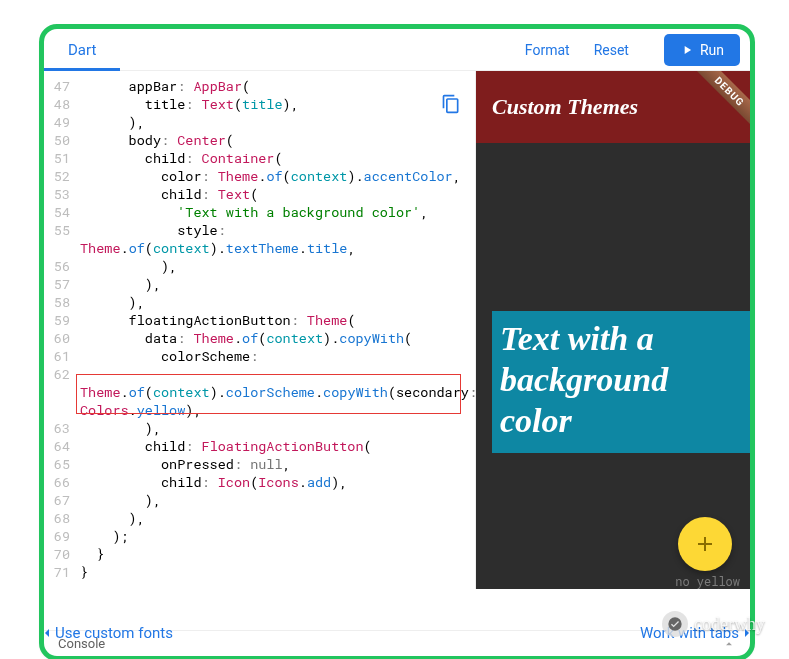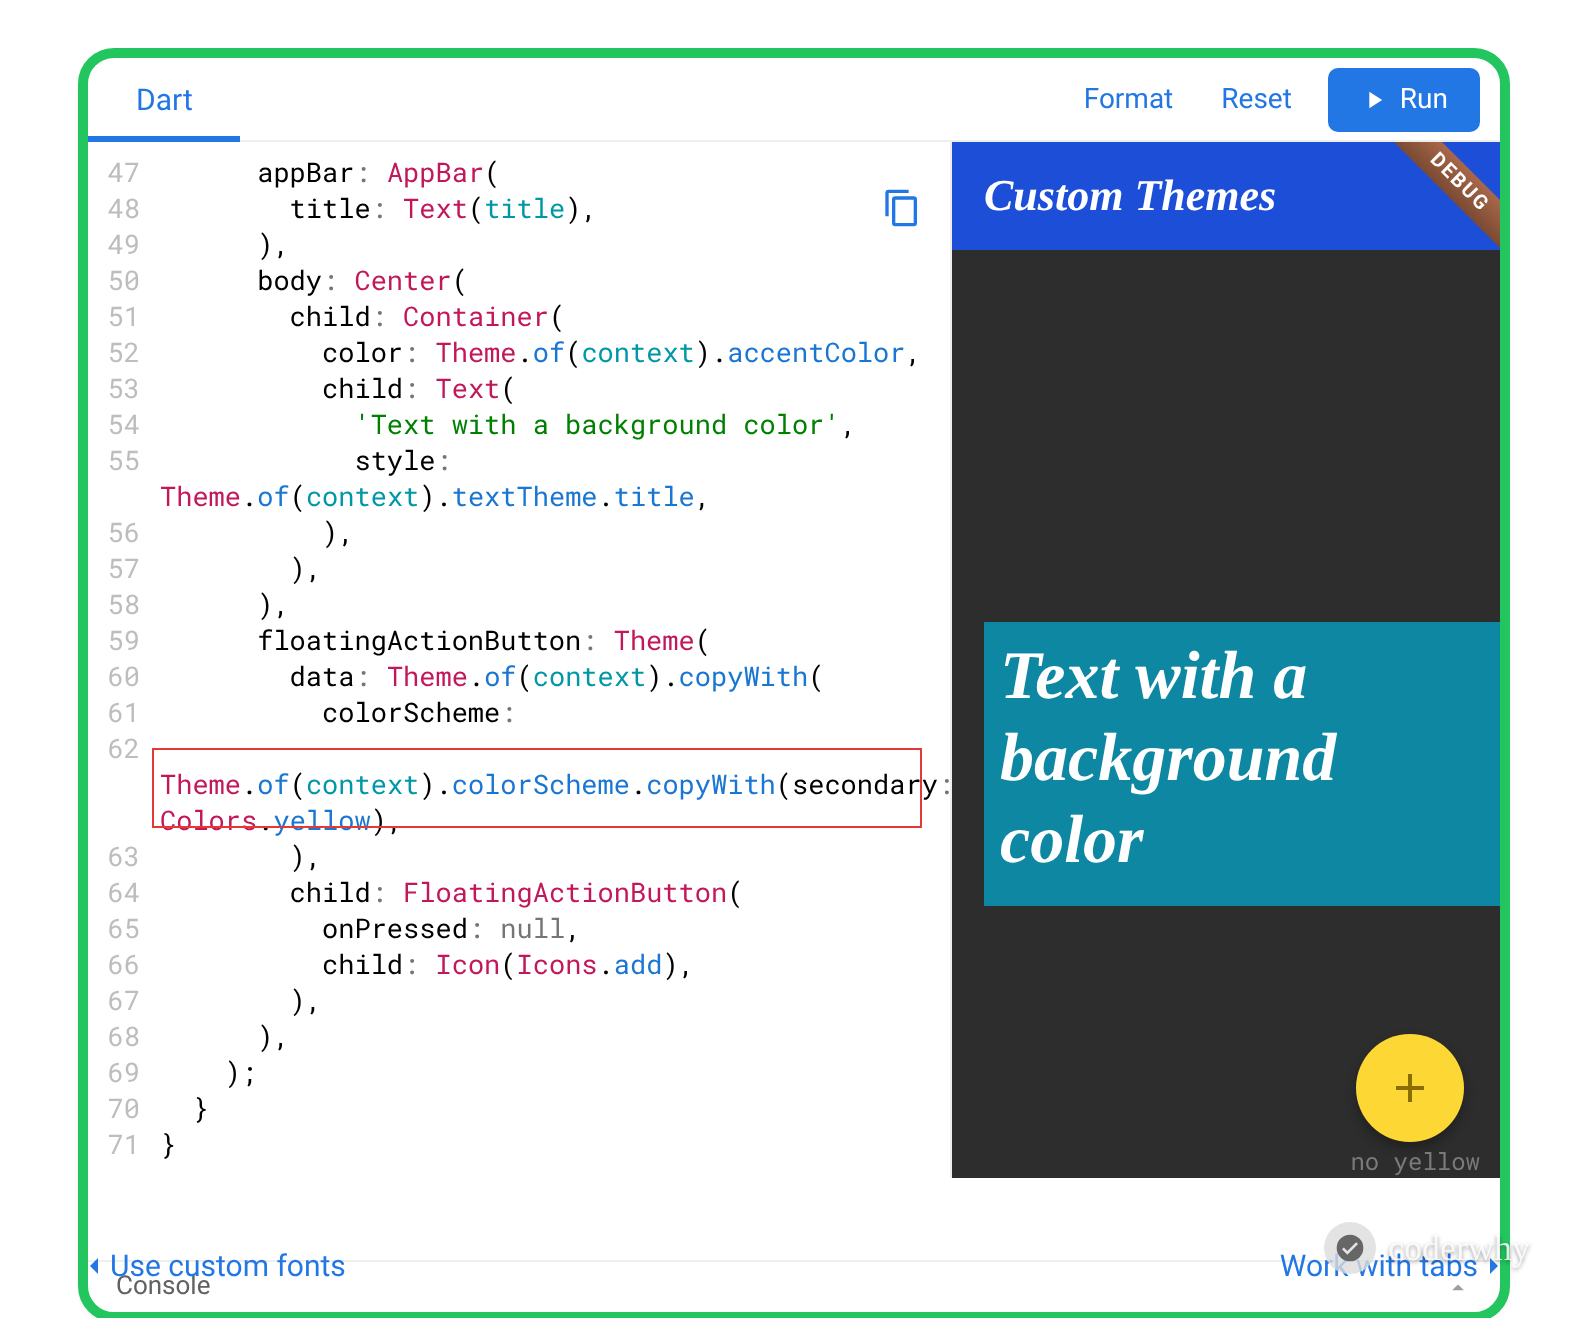--- a/index.html
+++ b/index.html
@@ -43,21 +43,21 @@
     cursor: pointer;
   }
   .runbtn {
     display: flex;
     align-items: center;
     background: #2277e5;
     color: #fff;
     border-radius: 5px;
     padding: 8px 16px;
     font-size: 14px;
-    margin-left: 6px;
+    margin-left: 23px;
     cursor: pointer;
   }
   .runbtn svg { margin-right: 6px; }
   .split {
     display: flex;
     height: 518px;
   }
   .code-wrap {
     width: 432px;
     border-right: 1px solid #eee;
@@ -97,22 +97,22 @@
     width: 20px; height: 22px;
     cursor: pointer;
   }
   .preview {
     flex: 1;
     background: #2d2d2d;
     position: relative;
     overflow: hidden;
   }
   .appbar {
-    height: 54px;
-    background: #1d4ed8;
+    height: 72px;
+    background: #7f1d1d;
     display: flex;
     align-items: center;
     padding-left: 16px;
     color: #fff;
     font-family: Georgia, serif;
     font-style: italic;
     font-size: 22px;
     font-weight: 600;
   }
   .debug-ribbon {

